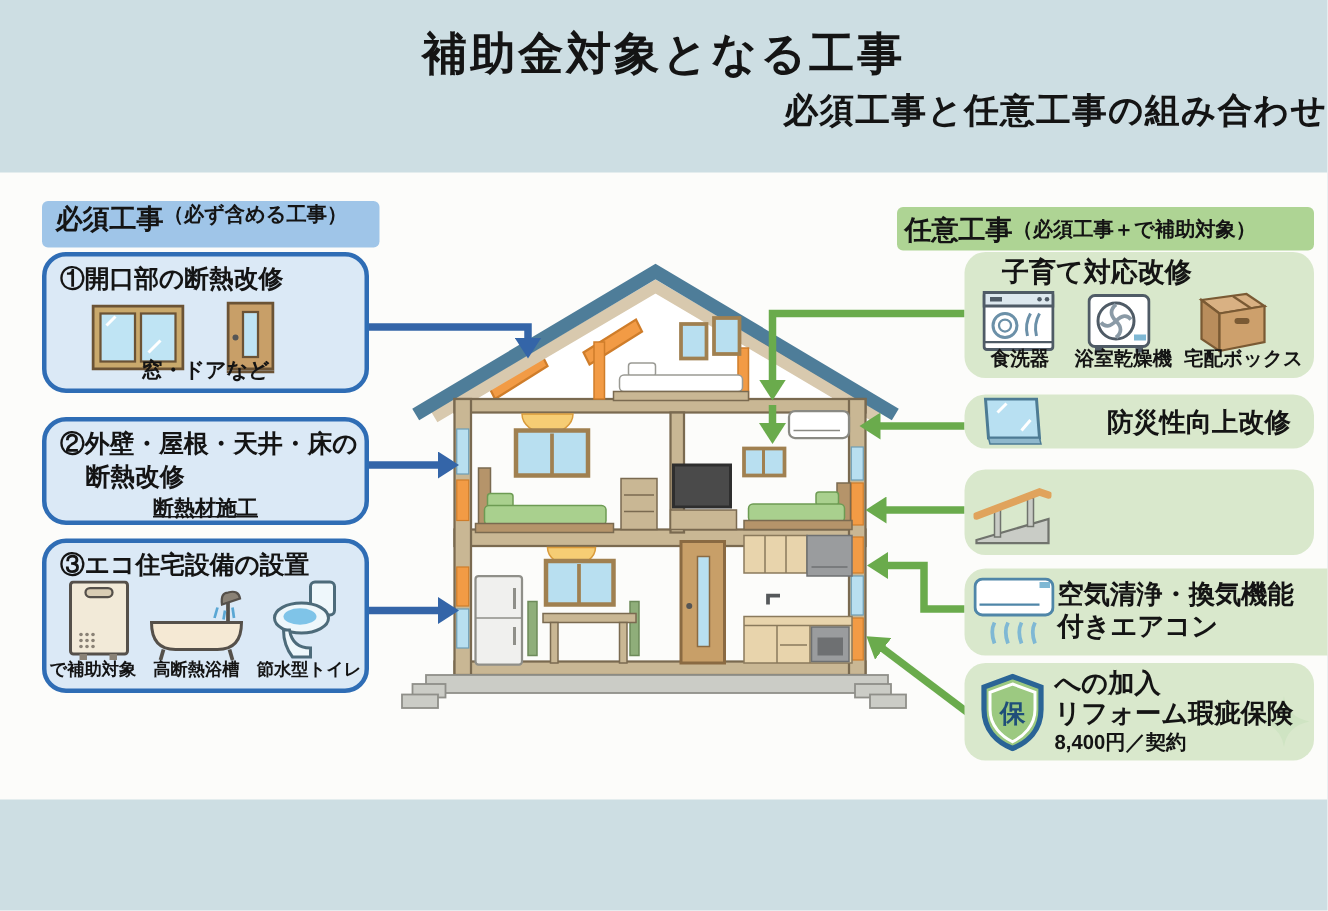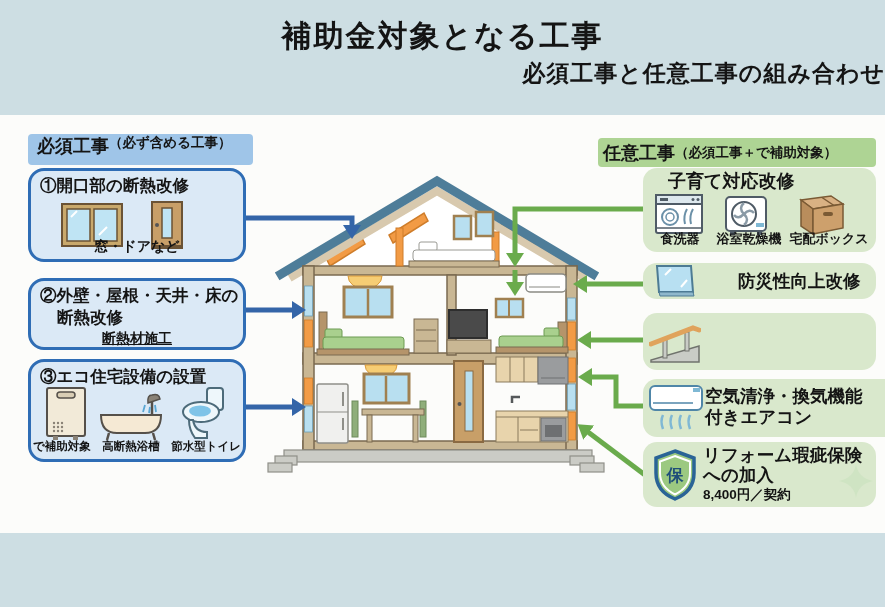--- a/index.html
+++ b/index.html
@@ -350,17 +350,17 @@
 <div class="opt-box opt-hoken">
   <svg class="icon-abs" style="left:9px;top:7px" width="46" height="52" viewBox="0 0 46 52">
     <path d="M23 2 L42 9 V24 C42 38 33 46 23 50 C13 46 4 38 4 24 V9 Z" fill="#9cc981" stroke="#2a6496" stroke-width="3.5"></path>
     <path d="M23 7 L38 12.5 V24 C38 35 30 42 23 45.5 C16 42 8 35 8 24 V12.5 Z" fill="none" stroke="#ffffff" stroke-width="2"></path>
     <text x="23" y="32" text-anchor="middle" font-size="17" font-weight="bold" fill="#1f4e79" font-family="Liberation Sans, sans-serif">保</text>
   </svg>
   <svg class="icon-abs" style="left:196px;top:22px" width="34" height="34" viewBox="0 0 34 34">
     <path d="M17 0 Q19 14 34 17 Q19 20 17 34 Q15 20 0 17 Q15 14 17 0 Z" fill="#cfe4c3"></path>
   </svg>
   <div class="hoken-text">
+    <div class="opt-label">への加入</div>
     <div class="opt-label">リフォーム瑕疵保険</div>
-    <div class="opt-label">への加入</div>
     <div class="hoken-price">8,400円／契約</div>
   </div>
 </div>
 
 </body></html>

